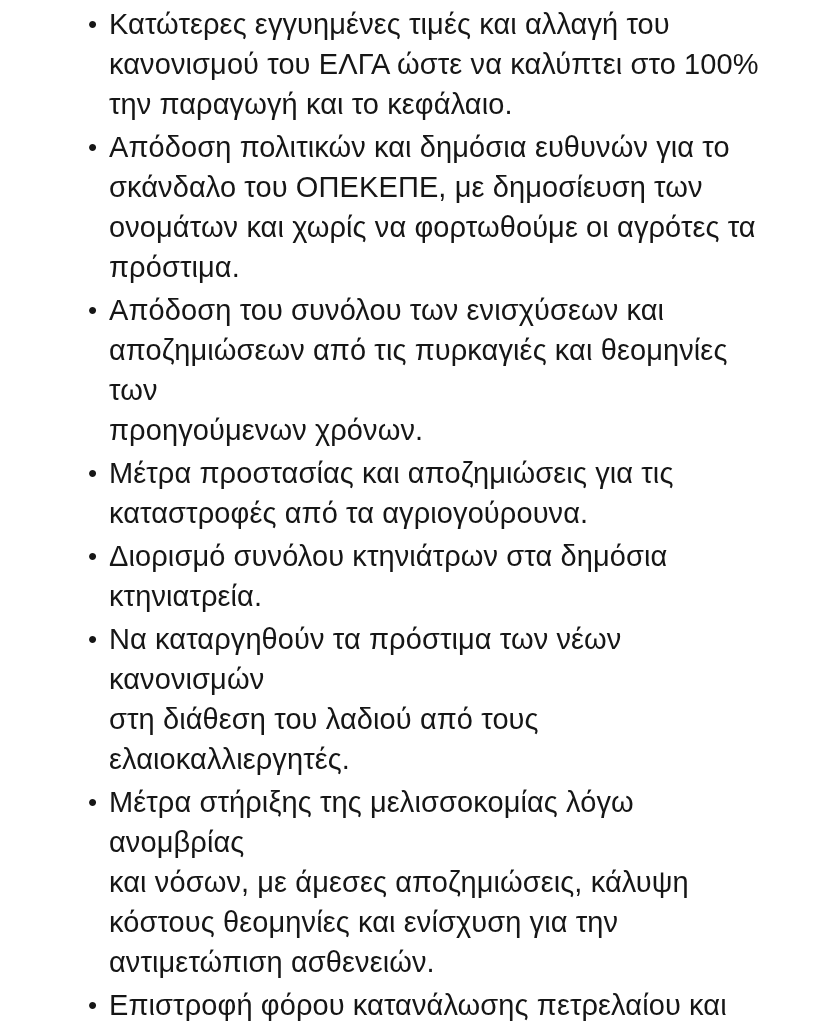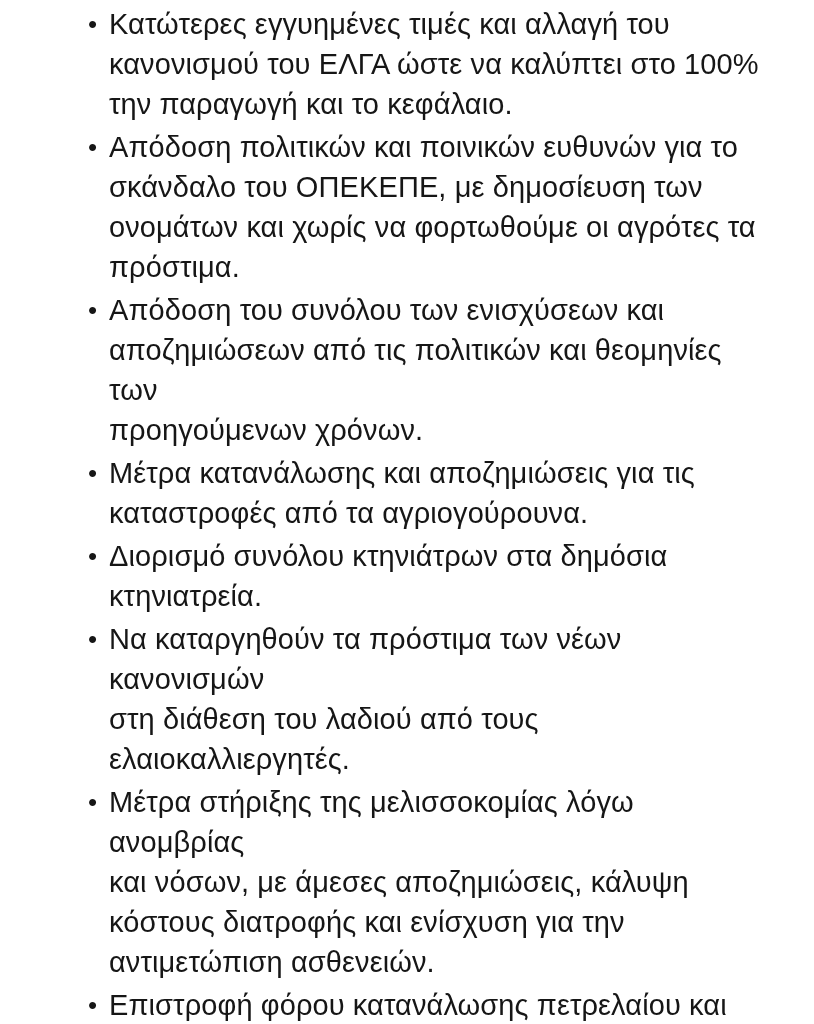--- a/index.html
+++ b/index.html
@@ -51,57 +51,57 @@
 
     <div class="bullet-item">
       <span class="bullet-marker">•</span>
       <div class="bullet-text">Κατώτερες εγγυημένες τιμές και αλλαγή του
 κανονισμού του ΕΛΓΑ ώστε να καλύπτει στο 100%
 την παραγωγή και το κεφάλαιο.</div>
     </div>
 
     <div class="bullet-item">
       <span class="bullet-marker">•</span>
-      <div class="bullet-text">Απόδοση πολιτικών και ποινικών ευθυνών για το
+      <div class="bullet-text">Απόδοση πολιτικών και δημόσια ευθυνών για το
 σκάνδαλο του ΟΠΕΚΕΠΕ, με δημοσίευση των
 ονομάτων και χωρίς να φορτωθούμε οι αγρότες τα
 πρόστιμα.</div>
     </div>
 
     <div class="bullet-item">
       <span class="bullet-marker">•</span>
       <div class="bullet-text">Απόδοση του συνόλου των ενισχύσεων και
-αποζημιώσεων από τις πολιτικών και θεομηνίες των
+αποζημιώσεων από τις πυρκαγιές και θεομηνίες των
 προηγούμενων χρόνων.</div>
     </div>
 
     <div class="bullet-item">
       <span class="bullet-marker">•</span>
-      <div class="bullet-text">Μέτρα κατανάλωσης και αποζημιώσεις για τις
+      <div class="bullet-text">Μέτρα προστασίας και αποζημιώσεις για τις
 καταστροφές από τα αγριογούρουνα.</div>
     </div>
 
     <div class="bullet-item">
       <span class="bullet-marker">•</span>
       <div class="bullet-text">Διορισμό συνόλου κτηνιάτρων στα δημόσια
 κτηνιατρεία.</div>
     </div>
 
     <div class="bullet-item">
       <span class="bullet-marker">•</span>
       <div class="bullet-text">Να καταργηθούν τα πρόστιμα των νέων κανονισμών
 στη διάθεση του λαδιού από τους
 ελαιοκαλλιεργητές.</div>
     </div>
 
     <div class="bullet-item">
       <span class="bullet-marker">•</span>
       <div class="bullet-text">Μέτρα στήριξης της μελισσοκομίας λόγω ανομβρίας
 και νόσων, με άμεσες αποζημιώσεις, κάλυψη
-κόστους διατροφής και ενίσχυση για την
+κόστους θεομηνίες και ενίσχυση για την
 αντιμετώπιση ασθενειών.</div>
     </div>
 
     <div class="bullet-item">
       <span class="bullet-marker">•</span>
       <div class="bullet-text">Επιστροφή φόρου κατανάλωσης πετρελαίου και στις
 ΙΚΕ που δραστηριοποιούνται στην αγροτική,
 κτηνοτροφική και μελισσοκομική παραγωγή.</div>
     </div>
 

